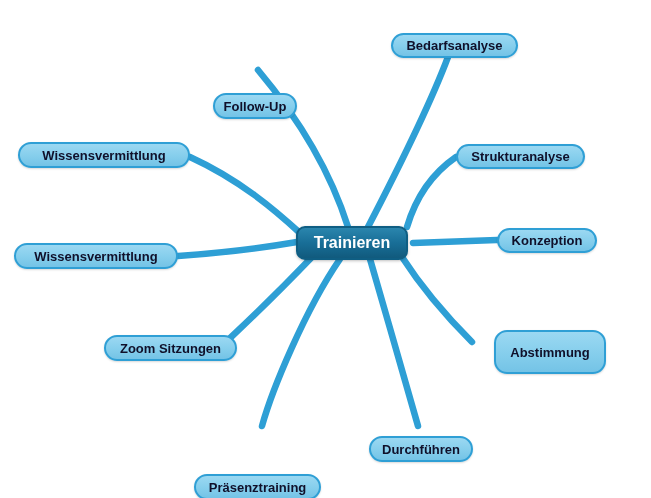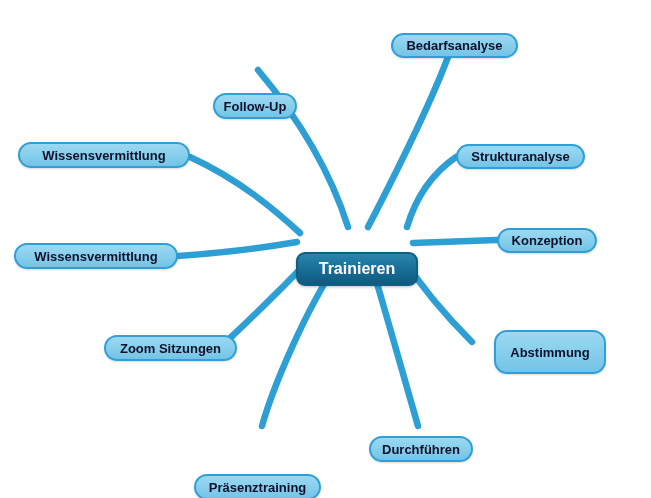--- a/index.html
+++ b/index.html
@@ -110,17 +110,17 @@
         <span>Abstimmung</span>
       </div>
       <div class="node" style="left: 194px; top: 426px; width: 127px; height: 26px; margin-top: 48px;">
         <span>Präsenztraining</span>
       </div>
       <div class="node" style="left: 369px; top: 436px; width: 104px; height: 26px;">
         <span>Durchführen</span>
       </div>
     </div>
 
-  <div class="center-node" style="left: 296px; top: 226px; width: 122px; height: 34px; margin-top: 26px;">
+  <div class="center-node" style="left: 296px; top: 226px; width: 112px; height: 34px;">
     <span>Trainieren</span>
   </div>
 
 </div>
 
 </body></html>

